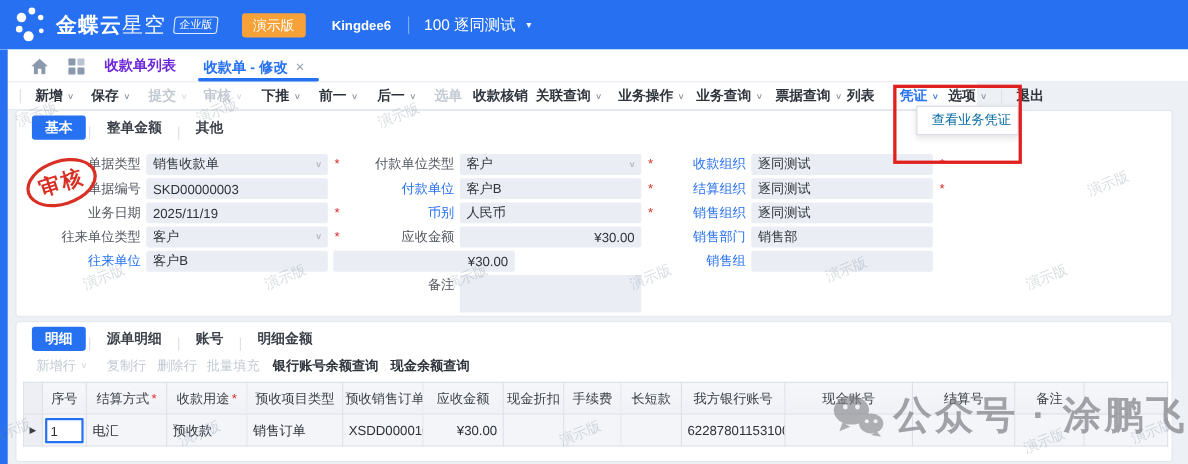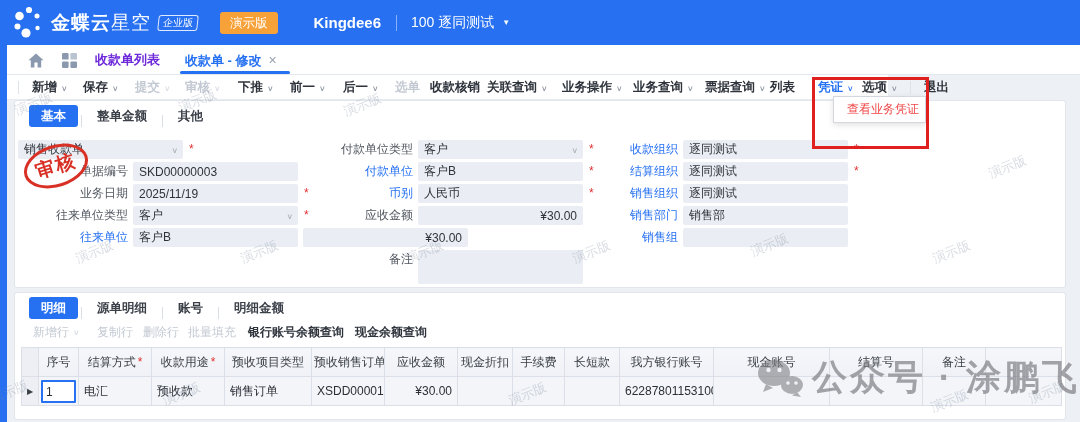--- a/index.html
+++ b/index.html
@@ -8,21 +8,21 @@
   .screen{position:relative;width:1080px;height:422px;background:#EDF0F4;overflow:hidden}
 
   
   .topbar{position:absolute;top:0;left:0;width:1080px;height:45px;background:#2670F1;display:flex;align-items:center;padding-left:13px;color:#fff}
   .logo-dots{flex:0 0 auto}
   .logo-text{margin-left:8px;font-size:19px;letter-spacing:1px;white-space:nowrap}
   .logo-text b{font-weight:700}
   .logo-text i{font-style:normal;font-weight:400;opacity:.95}
   .edition-badge{margin-left:7px;font-size:10px;line-height:14px;padding:0 4px;border:1px solid rgba(255,255,255,.85);border-radius:3px;transform:skewX(-6deg)}
   .demo-badge{margin-left:22px;background:#F7A139;color:#fff;font-size:12.5px;height:22px;line-height:22px;padding:0 10px;border-radius:3px}
-  .product{margin-left:36px;font-size:15px;font-weight:600}
+  .product{margin-left:24px;font-size:12px;font-weight:600}
   .tb-div{margin-left:15px;width:1px;height:16px;background:rgba(255,255,255,.45)}
   .org{margin-left:14px;font-size:14px}
   .caret{margin-left:8px;font-size:8px;opacity:.95}
 
   
   .tabstrip{position:absolute;top:45px;left:0;width:1080px;height:30px;background:#fff;border-bottom:1px solid #E3E7EE}
   .ts-icon{position:absolute;top:8px;cursor:pointer}
   .wtab{position:absolute;top:0;height:30px;line-height:30px;font-size:13px;font-weight:600;color:#6d28d9;cursor:pointer;white-space:nowrap}
   .wtab.active{color:#2671F2}
   .wtab .close{margin-left:7px;color:#9AA3B0;font-size:14px;font-weight:400}
@@ -79,21 +79,21 @@
   
   .left-strip{position:absolute;left:0;top:45px;width:7px;height:377px;background:#2670F1}
 
   
   .wm{position:absolute;font-size:13px;color:rgba(125,138,160,.30);transform:rotate(-22deg);z-index:30;pointer-events:none;white-space:nowrap}
   .brand-wm{position:absolute;left:756px;top:354px;display:flex;align-items:center;gap:8px;z-index:32;pointer-events:none;color:rgba(118,118,124,.66);font-size:35px;font-weight:600;letter-spacing:3px;white-space:nowrap}
   .brand-wm svg{opacity:.62}
 
   
   .voucher-menu{position:absolute;left:833px;top:96px;width:93px;background:#fff;border:1px solid #D4D8DE;box-shadow:0 2px 6px rgba(0,0,0,.12);z-index:48;padding:2px 0}
-  .vm-item{height:21px;line-height:21px;padding-left:13px;font-size:12px;color:#ef4444;cursor:pointer;white-space:nowrap}
+  .vm-item{height:21px;line-height:21px;padding-left:13px;font-size:12px;color:#0369a1;cursor:pointer;white-space:nowrap}
   .anno-box{position:absolute;left:812px;top:77px;width:117px;height:72px;border:3px solid #E0201F;z-index:50;pointer-events:none}
 </style>
 </head>
 <body>
 
 <div class="screen">
 
   <header class="topbar">
     <svg class="logo-dots" width="30" height="36" viewBox="0 0 30 36">
       <circle cx="16" cy="5" r="3.1" fill="#fff"></circle>
@@ -199,20 +199,21 @@
   <section class="card" id="form-card">
     <div class="subtabs">
       <span class="subtab active">基本</span>
       <span class="subtab-div"></span>
       <span class="subtab">整单金额</span>
       <span class="subtab-div"></span>
       <span class="subtab">其他</span>
     </div>
 
     <div class="field c1" style="top:39px">
+      <span class="flabel">单据类型</span>
       <div class="finput">
           <span>销售收款单</span>
           <span class="chev">∨</span>
         </div>
       <span class="req">*</span>
     </div>
     <div class="field c1" style="top:61px">
       <span class="flabel">单据编号</span>
       <div class="finput">
           <span>SKD00000003</span>

